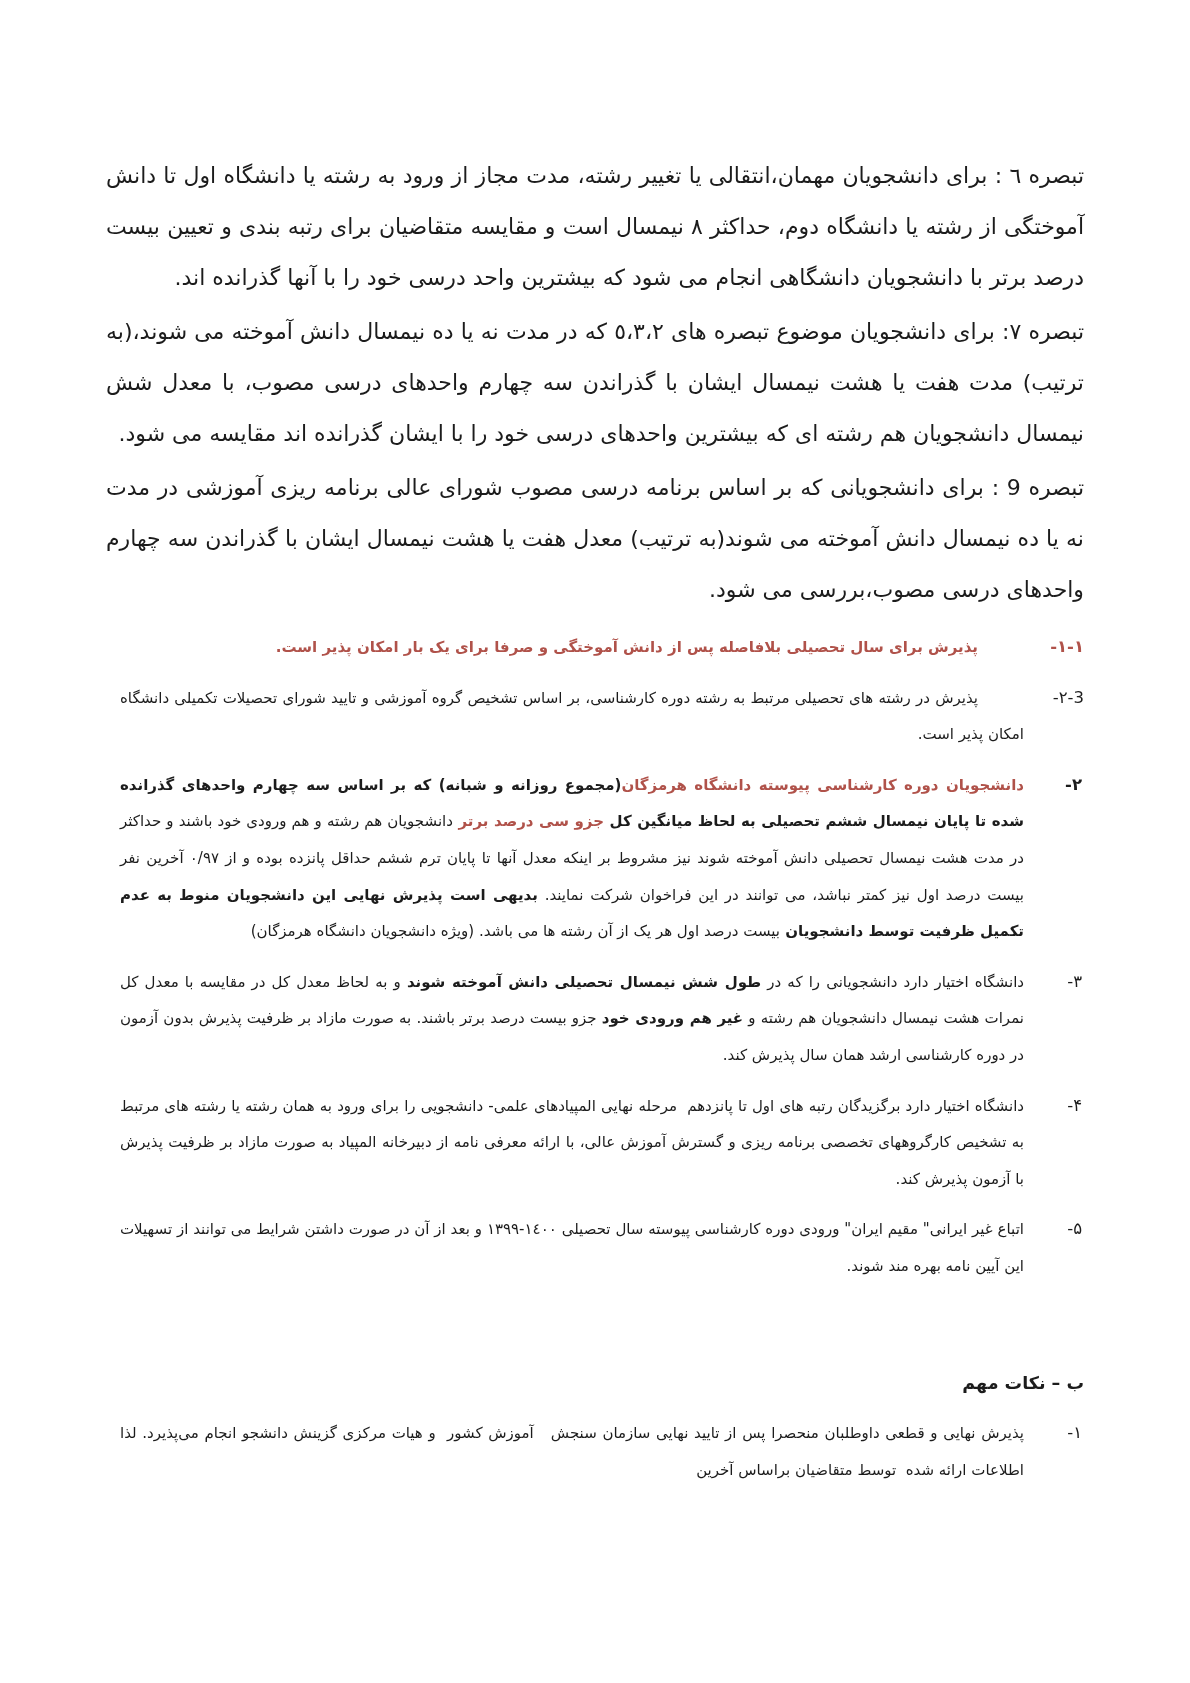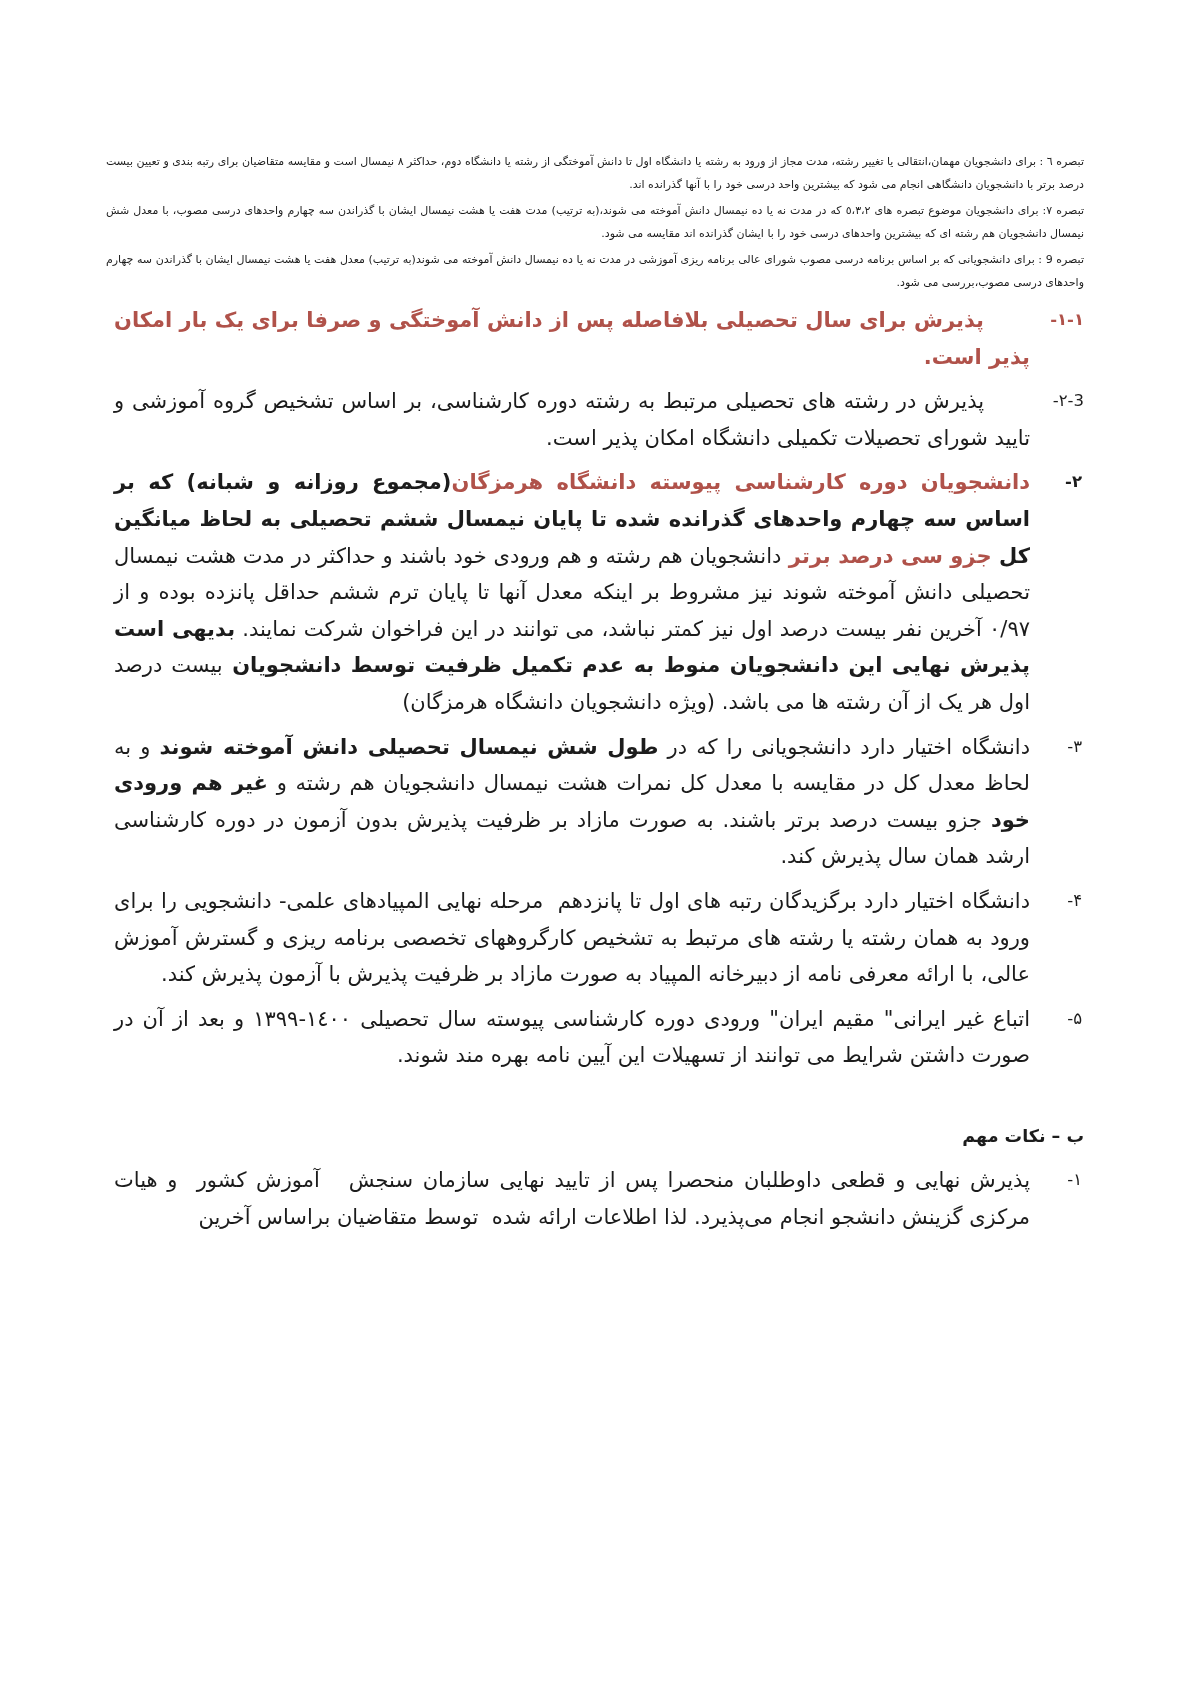--- a/index.html
+++ b/index.html
@@ -3,30 +3,30 @@
 <meta charset="utf-8">
 <style>
   html,body{margin:0;padding:0;}
   body{
     width:1190px;height:1683px;overflow:hidden;box-sizing:border-box;
     background:#ffffff;color:#1c1c1c;
     direction:rtl;
     font-family:"DejaVu Sans",sans-serif;
     padding:150px 106px 40px 106px;
   }
-  .para{margin:0 0 3px 0;text-align:justify;font-size:11px;line-height:23px;}
+  .para{margin:0 0 3px 0;text-align:justify;font-size:22px;line-height:51px;}
   .list{margin:0;}
   .item{position:relative;padding-right:46px;margin:0 0 3px 0;}
   .item>.marker{position:absolute;right:2px;top:0;font-size:16.5px;line-height:36.6px;}
-  .item p{margin:8px;text-align:justify;font-size:21px;line-height:36.6px;}
+  .item p{margin:14px;text-align:justify;font-size:15px;line-height:36.6px;}
   .item.sub>.marker{right:0;}
   .item.sub p{text-indent:46px;}
   .red{color:#b0524a;}
   .bold{font-weight:bold;}
-  .section-heading{font-weight:bold;font-size:17.5px;line-height:36.6px;margin:44px 0 4px 0;text-align:right;}
+  .section-heading{font-weight:bold;font-size:17.5px;line-height:36.6px;margin:80px 0 4px 0;text-align:right;}
   .seg{white-space:pre-wrap;}
 </style>
 </head>
 <body>
 
 <p class="para"><span class="seg">تبصره ٦ : برای دانشجویان مهمان،انتقالی یا تغییر رشته، مدت مجاز از ورود به رشته یا دانشگاه اول تا دانش آموختگی از رشته یا دانشگاه دوم، حداکثر ٨ نیمسال است و مقایسه متقاضیان برای رتبه بندی و تعیین بیست درصد برتر با دانشجویان دانشگاهی انجام می شود که بیشترین واحد درسی خود را با آنها گذرانده اند.</span></p>
 
 <p class="para"><span class="seg">تبصره ٧: برای دانشجویان موضوع تبصره های ٥،٣،٢ که در مدت نه یا ده نیمسال دانش آموخته می شوند،(به ترتیب) مدت هفت یا هشت نیمسال ایشان با گذراندن سه چهارم واحدهای درسی مصوب، با معدل شش نیمسال دانشجویان هم رشته ای که بیشترین واحدهای درسی خود را با ایشان گذرانده اند مقایسه می شود.</span></p>
 
 <p class="para"><span class="seg">تبصره 9 : برای دانشجویانی که بر اساس برنامه درسی مصوب شورای عالی برنامه ریزی آموزشی در مدت نه یا ده نیمسال دانش آموخته می شوند(به ترتیب) معدل هفت یا هشت نیمسال ایشان با گذراندن سه چهارم واحدهای درسی مصوب،بررسی می شود.</span></p>

